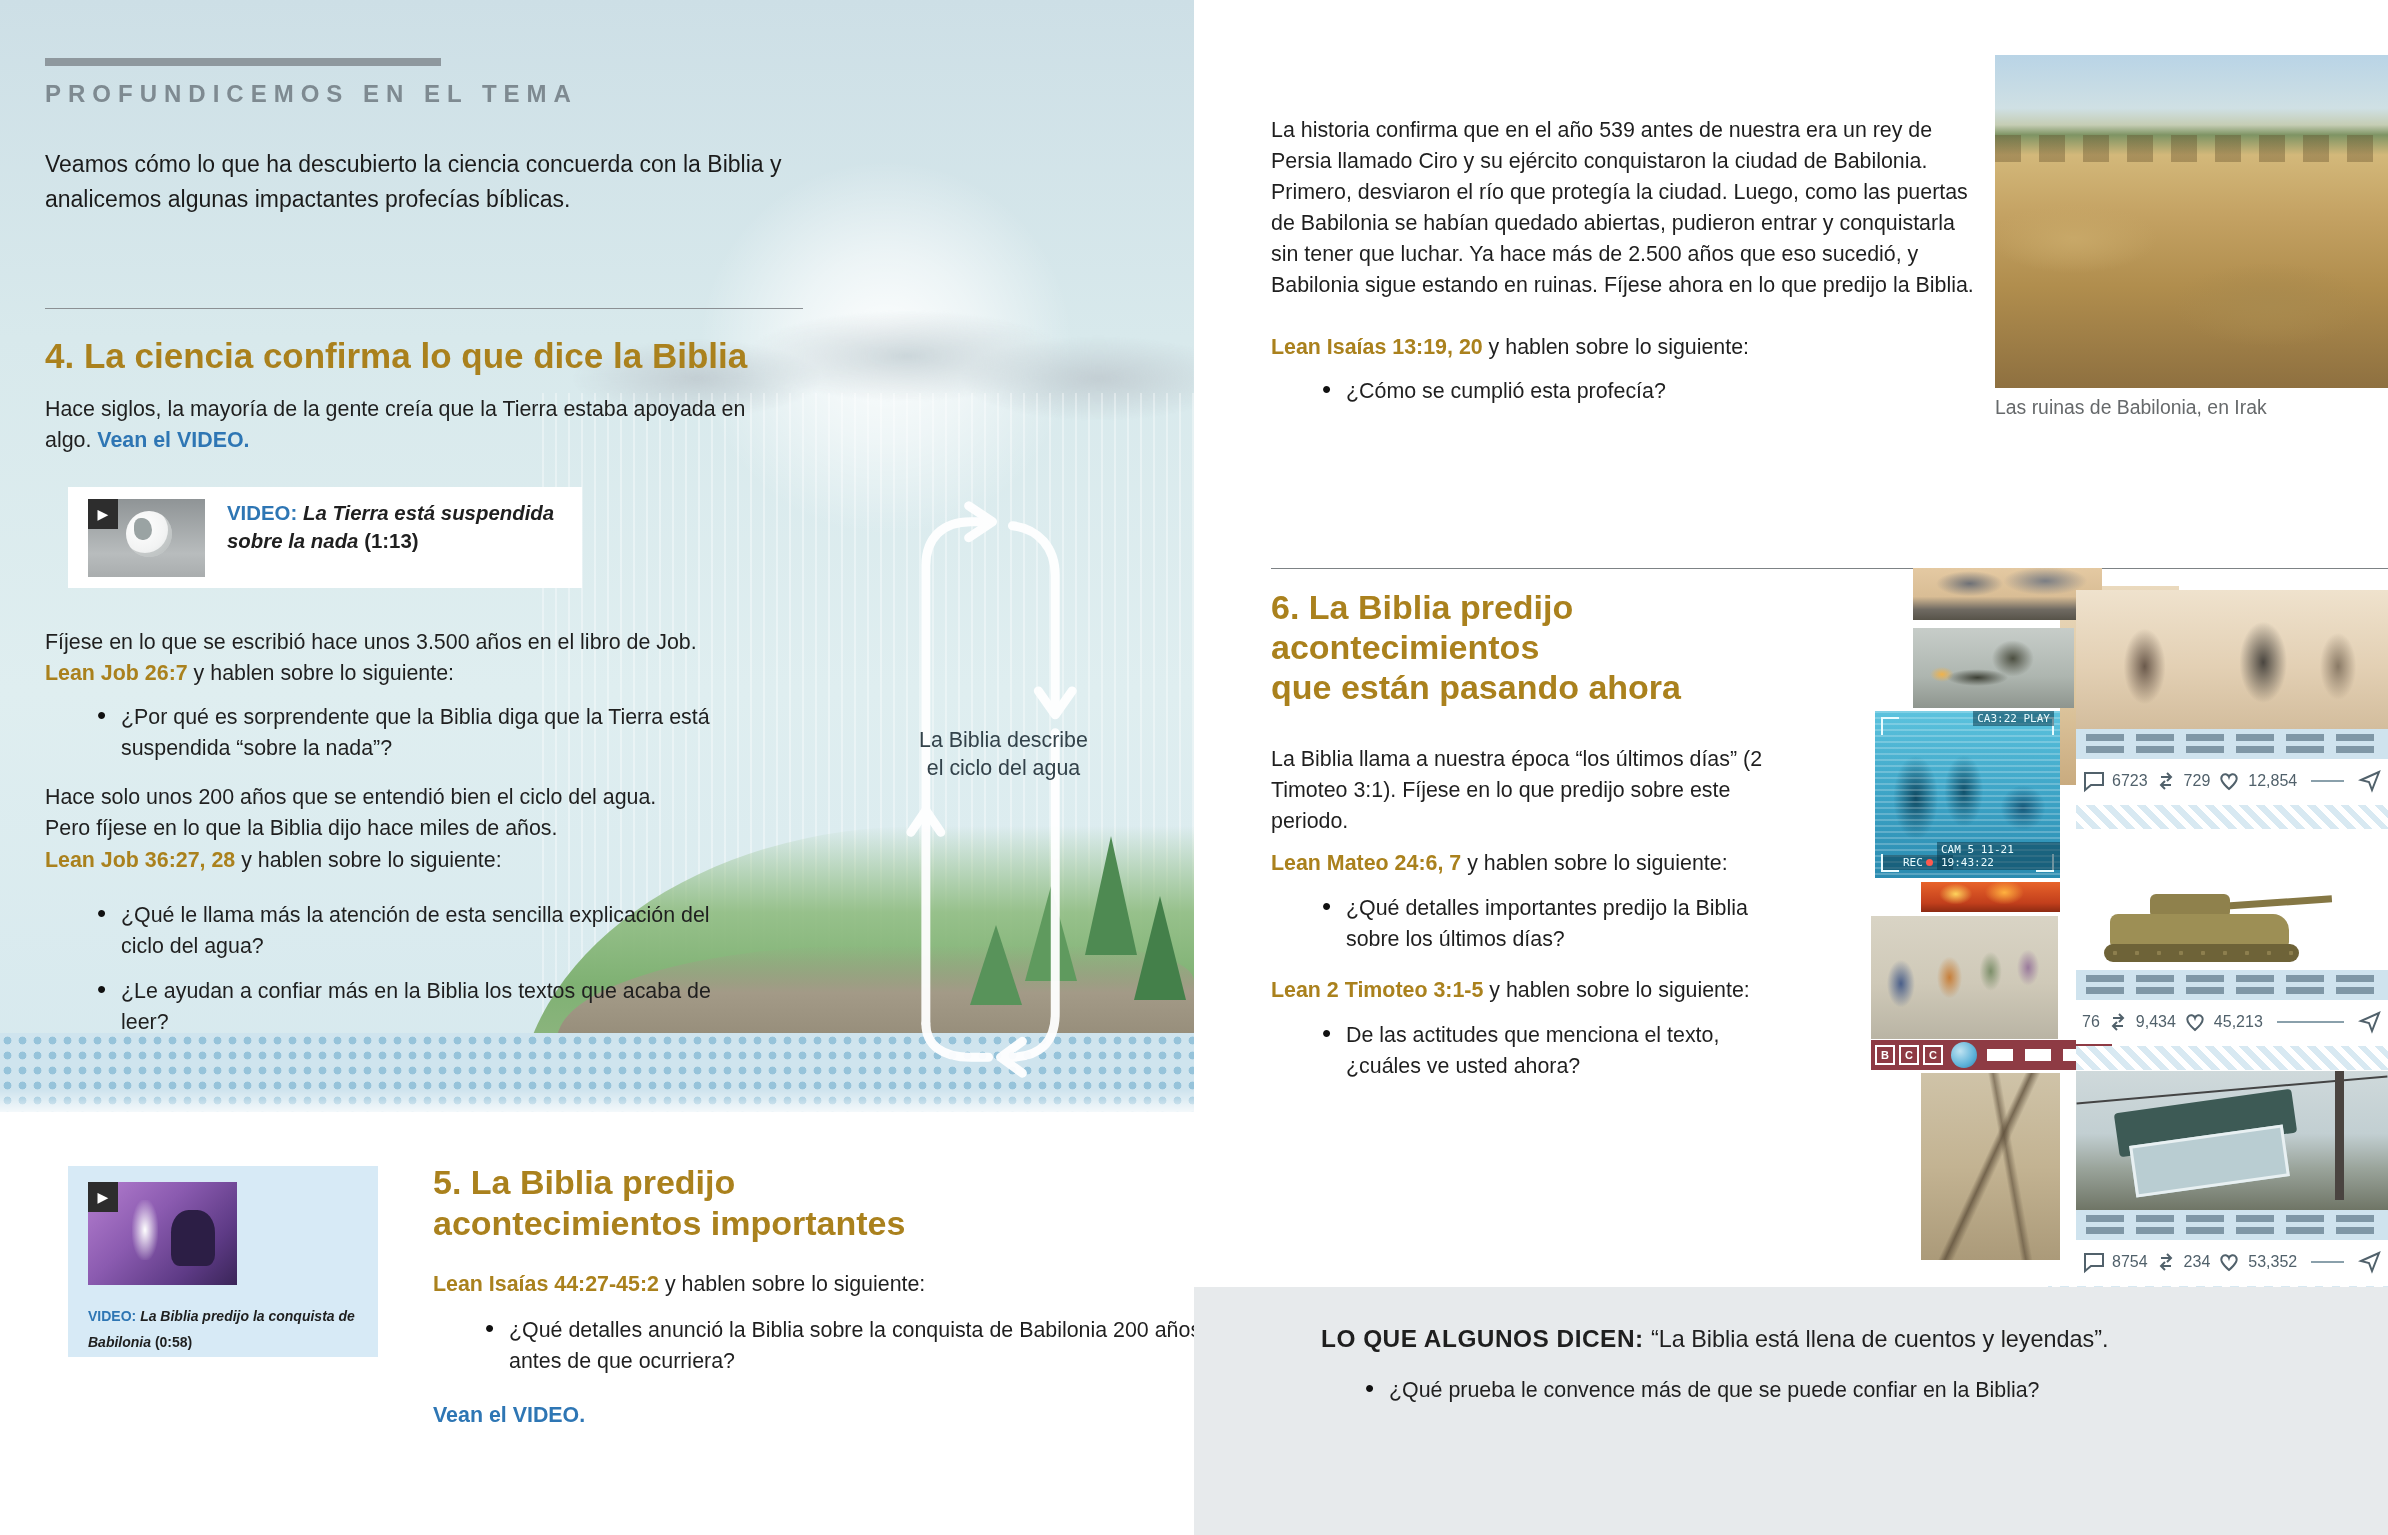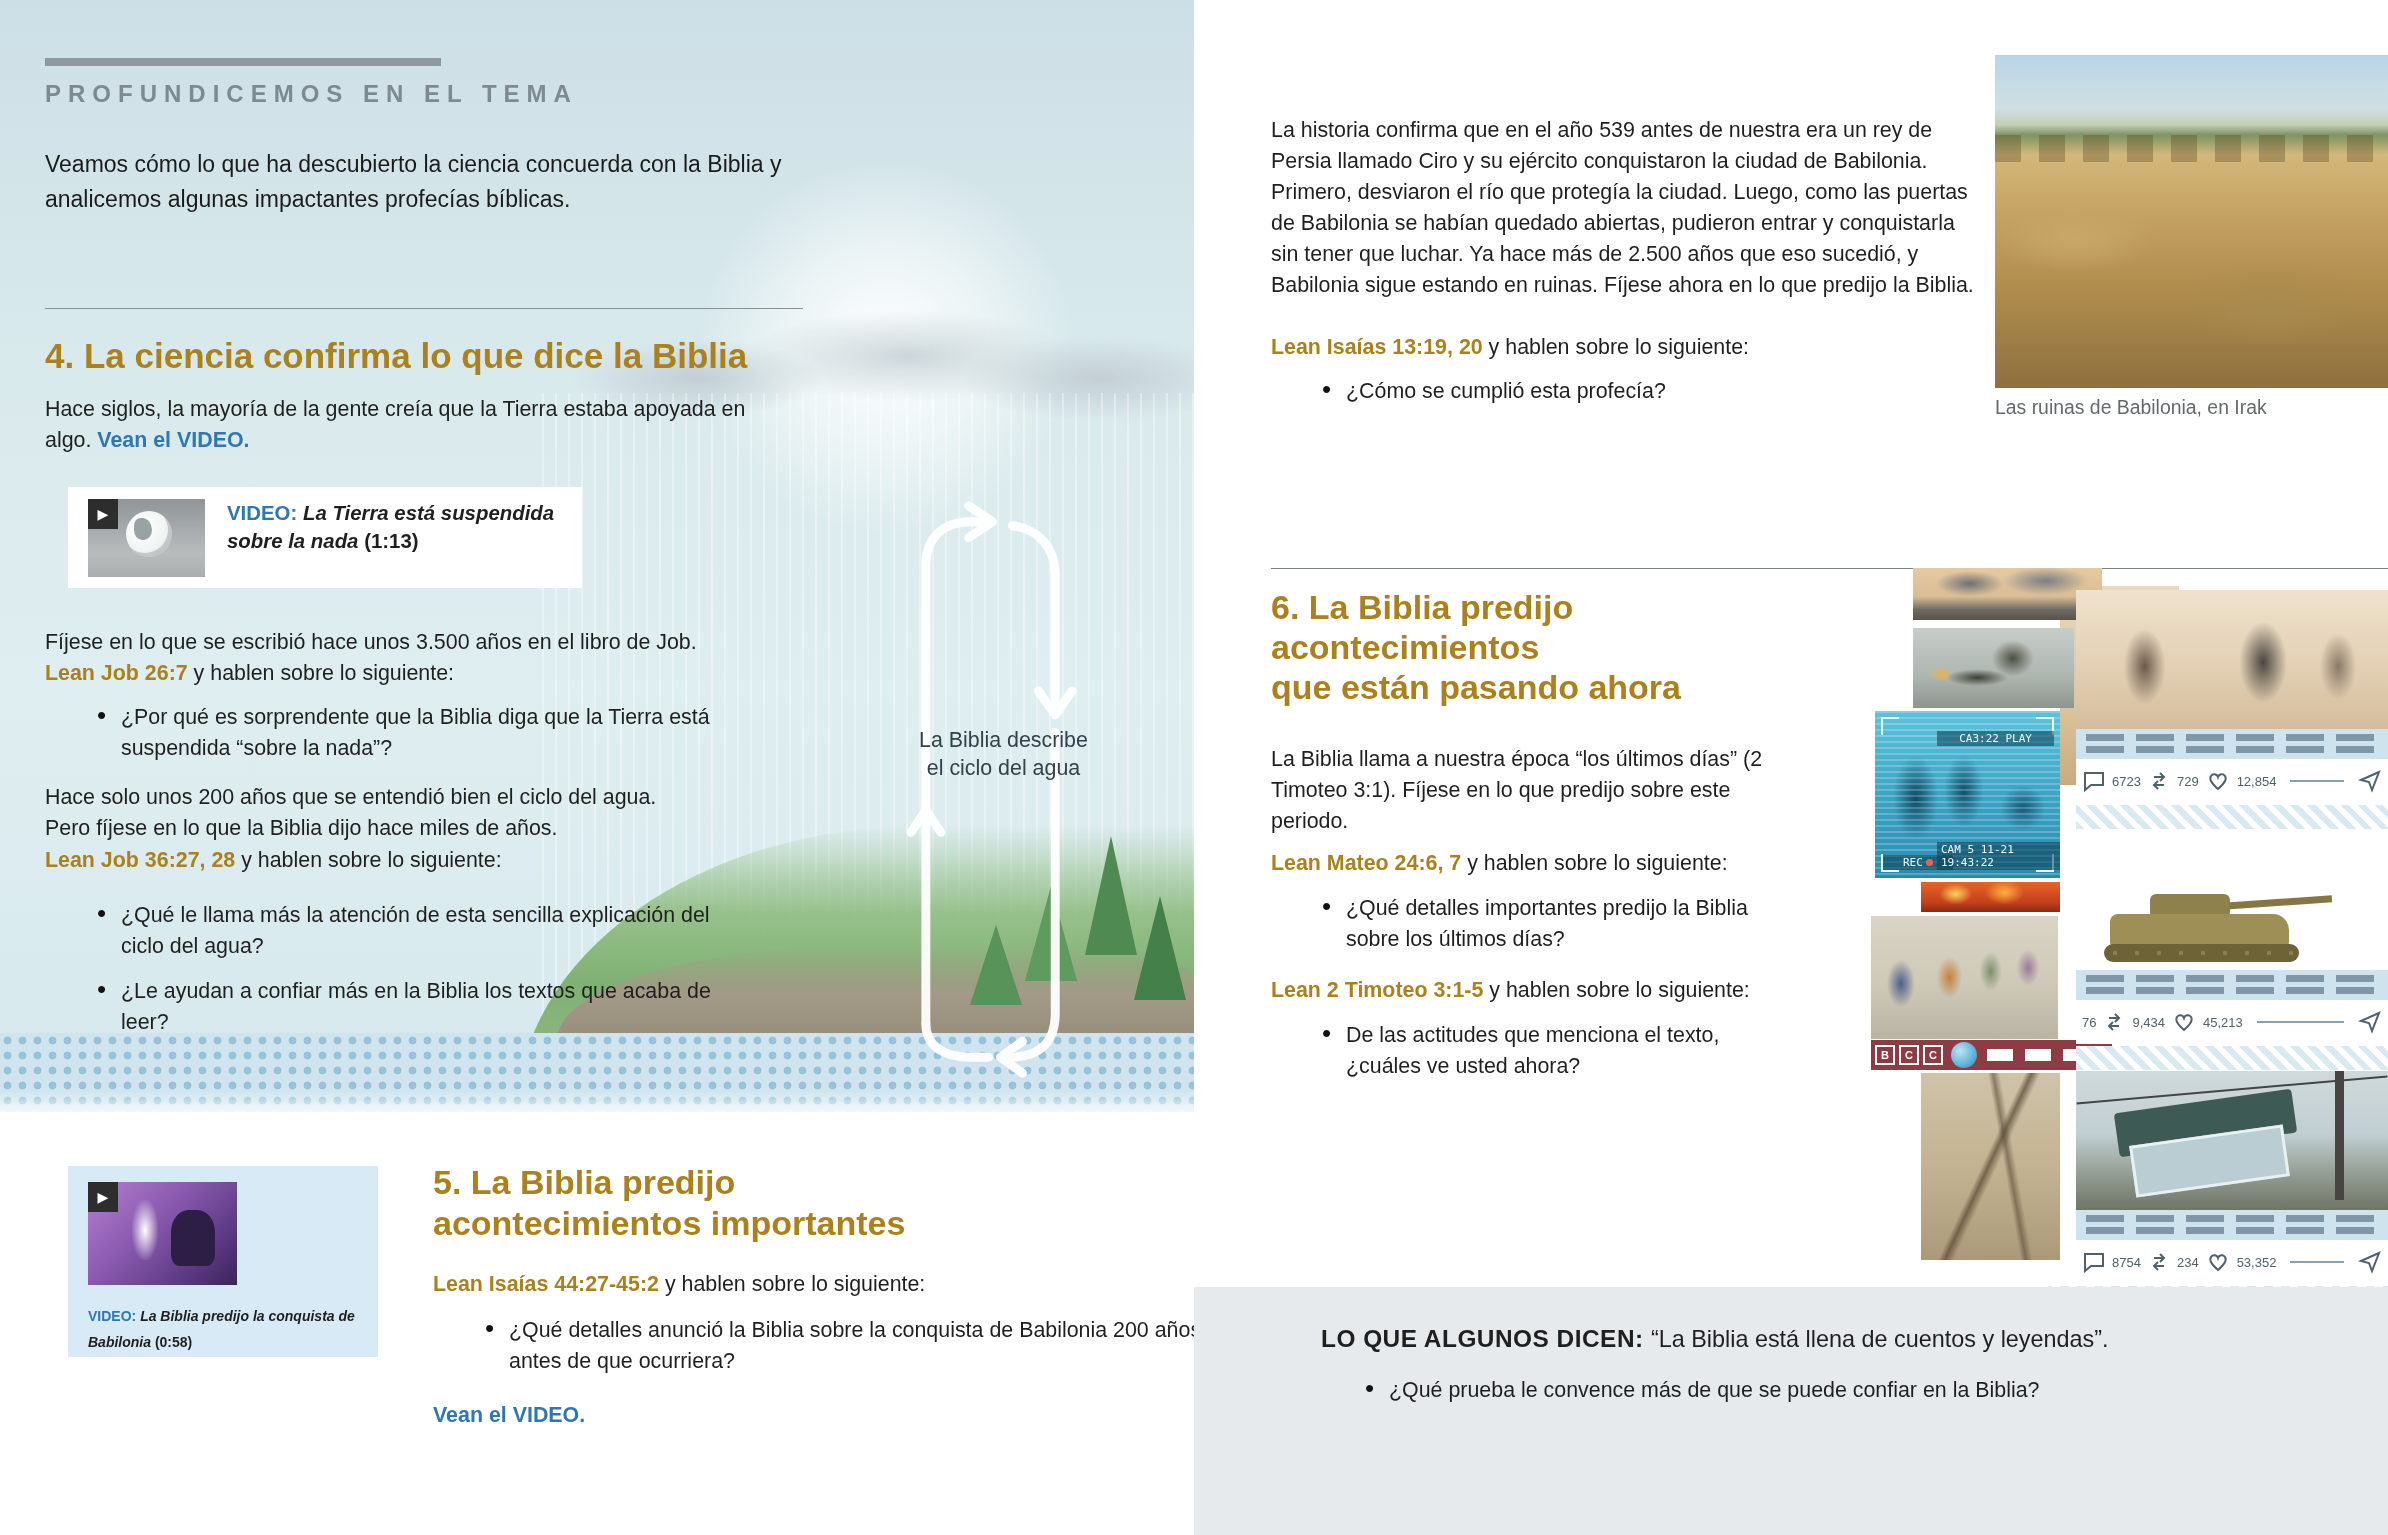--- a/index.html
+++ b/index.html
@@ -116,21 +116,21 @@
      linear-gradient(180deg,#c7cdc9 0%,#aeb6b0 60%,#8e958e 100%);}
   .img-cctv{left:6px;top:139px;width:185px;height:167px;color:#eafcff;
     background:
      radial-gradient(ellipse 30px 56px at 22% 52%,#0e4a63 0%,rgba(14,74,99,0) 75%),
      radial-gradient(ellipse 26px 48px at 48% 48%,#10516b 0%,rgba(16,81,107,0) 75%),
      radial-gradient(ellipse 30px 30px at 80% 58%,#16597a 0%,rgba(22,89,122,0) 75%),
      linear-gradient(180deg,#5cc3de 0%,#3da4c6 50%,#2a8bb0 100%);}
   .img-cctv::after{content:"";position:absolute;inset:0;
     background:repeating-linear-gradient(180deg,rgba(255,255,255,.22) 0 2px,rgba(0,0,0,0) 2px 6px);}
   .cctv-txt{position:absolute;font-family:"DejaVu Sans Mono",monospace;font-size:11px;z-index:2;}
-  .cctv-tr{right:6px;top:20px;background:rgba(10,60,80,.55);padding:1px 22px;}
+  .cctv-tr{right:6px;top:0;background:rgba(10,60,80,.55);padding:1px 4px;}
   .cctv-bl{left:8px;bottom:8px;background:rgba(10,60,80,.55);padding:1px 20px;}
   .cctv-bc{left:62px;bottom:8px;background:rgba(10,60,80,.55);padding:1px 4px;}
   .rec-dot{display:inline-block;width:7px;height:7px;border-radius:50%;background:#ff5a4e;margin-left:3px;}
   .corner{position:absolute;width:16px;height:16px;border:2px solid #eafcff;z-index:2;}
   .c-tl{left:6px;top:6px;border-right:none;border-bottom:none;}
   .c-tr{right:6px;top:6px;border-left:none;border-bottom:none;}
   .c-bl{left:6px;bottom:6px;border-right:none;border-top:none;}
   .c-br{right:6px;bottom:6px;border-left:none;border-top:none;}
   .img-fire{left:52px;top:310px;width:139px;height:30px;
     background:
@@ -180,21 +180,21 @@
      linear-gradient(180deg,#cfd9db 0%,#c2cfd2 45%,#9aa49b 70%,#6f7566 100%);}
   .house-roof{position:absolute;left:40px;top:30px;width:179px;height:44px;background:#3d5a55;
      transform:rotate(-8deg);border-radius:4px;}
   .house-body{position:absolute;left:56px;top:64px;width:149px;height:46px;background:#b9cdd2;
      transform:rotate(-8deg);border:3px solid #e8f0f2;}
   .house-pole{position:absolute;right:44px;top:0;width:9px;height:129px;background:#4a4440;}
   .house-wire{position:absolute;left:0;top:18px;width:100%;height:2px;background:#444;transform:rotate(-5deg);}
   .post-bars{height:30px;background:#cfe3ee;padding:5px 10px;box-sizing:border-box;}
   .bar-row{height:7px;margin-bottom:5px;
     background:repeating-linear-gradient(90deg,#7f97a6 0 38px,rgba(0,0,0,0) 38px 50px);}
-  .post-meta{height:44px;display:flex;align-items:center;gap:6px;padding:0 6px;color:#51616b;font-size:13px;}
+  .post-meta{height:44px;display:flex;align-items:center;gap:6px;padding:0 6px;color:#51616b;font-size:16px;}
   .post-meta svg{flex:0 0 auto;}
   .meta-line{flex:1;border-top:2px solid #8aa0ab;margin:0 8px;}
   .hatch{position:absolute;left:207px;width:312px;height:24px;
     background:repeating-linear-gradient(45deg,#d8e9f2 0 6px,#ffffff 6px 12px);}
   .hatch1{top:233px;}
   .hatch2{top:474px;}
   .hatch3{top:714px;left:179px;width:340px;height:22px;}
   .img-sword{left:191px;top:14px;width:119px;height:199px;background:
      radial-gradient(ellipse 40px 60px at 55% 70%,#b08a5e 0%,rgba(176,138,94,0) 70%),
      linear-gradient(180deg,#ead9bd 0%,#dcc49c 60%,#c9ab7f 100%);}

